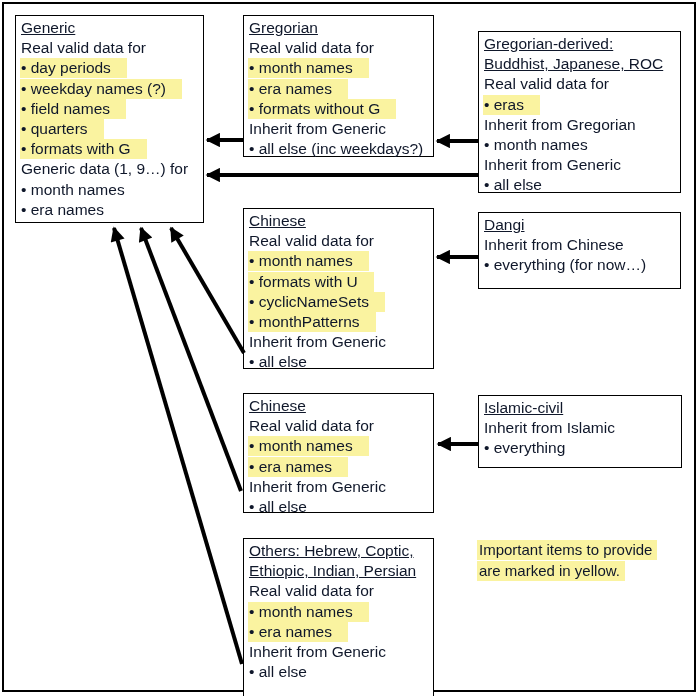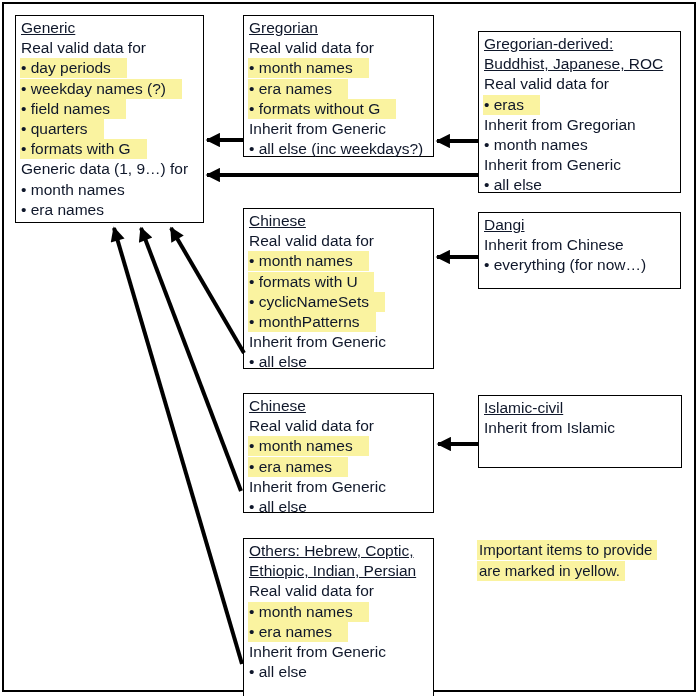--- a/index.html
+++ b/index.html
@@ -92,20 +92,21 @@
       <div class="bline"><span class="title">Chinese</span></div>
       <div class="bline"><span>Real valid data for</span></div>
       <div class="bline"><span class="hl">• month names</span></div>
       <div class="bline"><span class="hl">• era names</span></div>
       <div class="bline"><span>Inherit from Generic</span></div>
       <div class="bline"><span>• all else</span></div>
     </div>
   <div class="dbox" id="box-islamic-civil">
       <div class="bline"><span class="title">Islamic-civil</span></div>
       <div class="bline"><span>Inherit from Islamic</span></div>
+      <div class="bline"><span>• everything</span></div>
     </div>
   <div class="dbox" id="box-others">
       <div class="bline"><span class="title">Others: Hebrew, Coptic,</span></div>
       <div class="bline"><span class="title">Ethiopic, Indian, Persian</span></div>
       <div class="bline"><span>Real valid data for</span></div>
       <div class="bline"><span class="hl">• month names</span></div>
       <div class="bline"><span class="hl">• era names</span></div>
       <div class="bline"><span>Inherit from Generic</span></div>
       <div class="bline"><span>• all else</span></div>
     </div>

